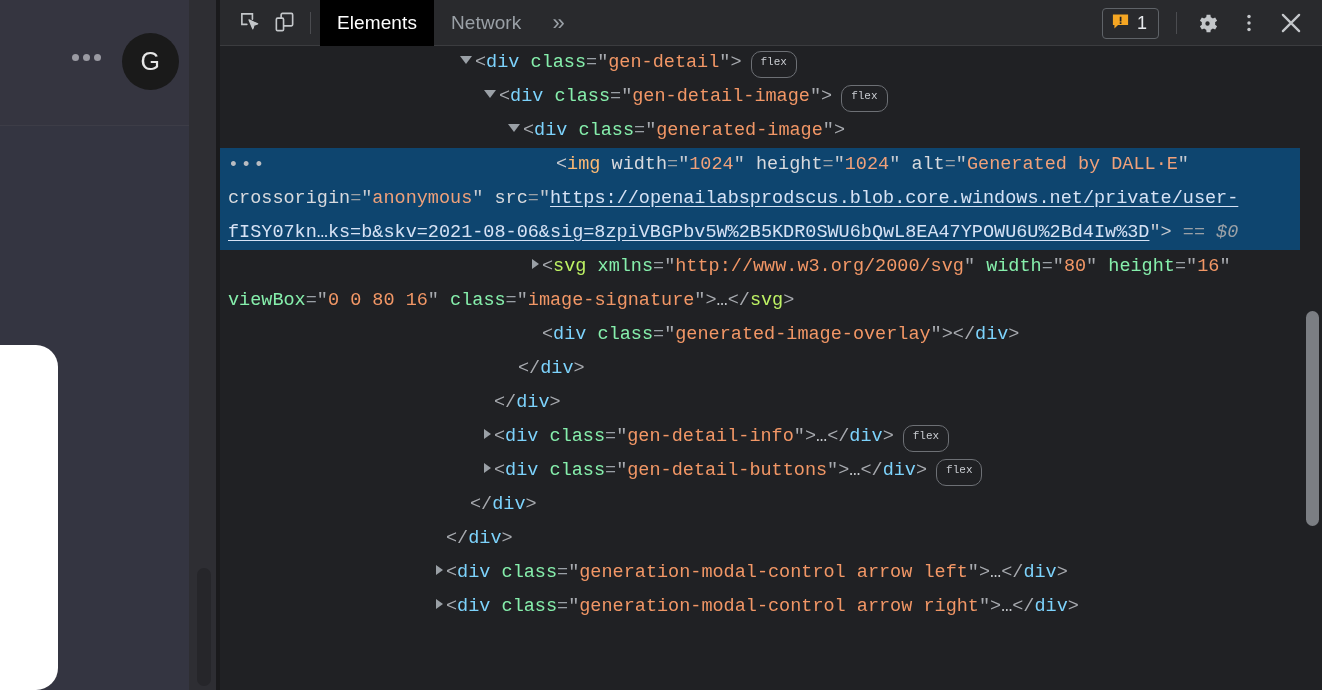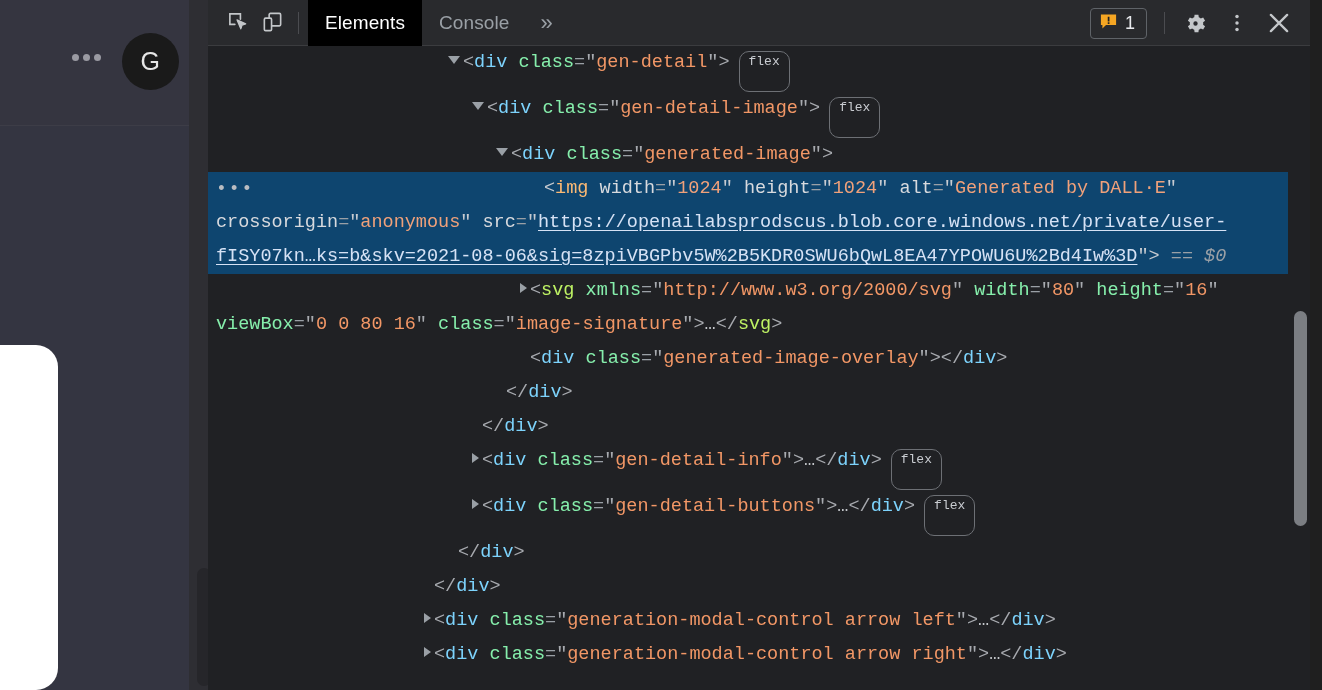--- a/index.html
+++ b/index.html
@@ -88,21 +88,21 @@
   .page-devtools-edge {
     position: absolute;
     left: 216px; top: 0;
     width: 4px; height: 690px;
     background: #1a1a1c;
   }
 
   
   .devtools {
     position: absolute;
-    left: 208px; top: 0;
+    left: 220px; top: 0;
     width: 1102px;
     height: 690px;
     background: #202124;
     color: #e8eaed;
   }
 
   
   .dt-toolbar {
     position: relative;
     height: 46px;
@@ -228,26 +228,26 @@
   .link {
     color: #f29766;
     text-decoration: underline;
     text-underline-offset: 3px;
   }
   .eq { color: #9aa0a6; }
   .dollar { color: #9aa0a6; font-style: italic; }
   .badge-flex {
     display: inline-block;
     font-family: "Liberation Mono", monospace;
-    font-size: 13px;
+    font-size: 11px;
     line-height: 18px;
     color: #c9ccd1;
     border: 1px solid #6d7075;
     border-radius: 10px;
-    padding: 1px 9px 20px;
+    padding: 1px 9px 6px;
     margin-left: 9px;
     vertical-align: 2px;
     cursor: pointer;
   }
   .row-ellipsis {
     position: absolute;
     left: 8px;
     top: 8px;
     color: #b9bcc1;
     font-size: 18px;
@@ -306,21 +306,21 @@
       <div class="tb-icon">
         <svg width="23" height="23" viewBox="0 0 24 24" fill="none" aria-hidden="true">
           <rect x="8.5" y="2.5" width="12" height="13" rx="1.3" stroke="#c4c7ca" stroke-width="1.7"></rect>
           <rect x="3.5" y="7.5" width="7.5" height="13" rx="1.3" fill="#202124" stroke="#c4c7ca" stroke-width="1.7"></rect>
         </svg>
       </div>
       <div class="tb-sep"></div>
 
       <div class="dt-tabs">
         <div class="dt-tab active">Elements</div>
-        <div class="dt-tab">Console</div>
+        <div class="dt-tab">Network</div>
         <div class="dt-more">»</div>
       </div>
 
       <div class="tb-right">
         <div class="warn-badge">
           <span>
             <svg width="19" height="19" viewBox="0 0 20 20" aria-hidden="true">
               <path d="M2 2.6h16v11.2H7.4L3.6 17.4v-3.6H2z" fill="#f5a623"></path>
               <rect x="9.2" y="5" width="1.8" height="5" fill="#202124"></rect>
               <rect x="9.2" y="10.8" width="1.8" height="1.8" fill="#202124"></rect>

